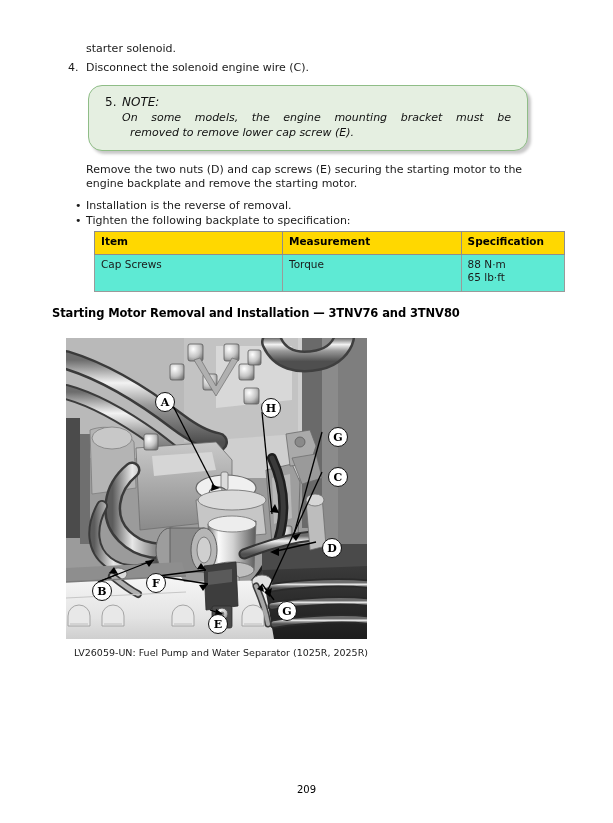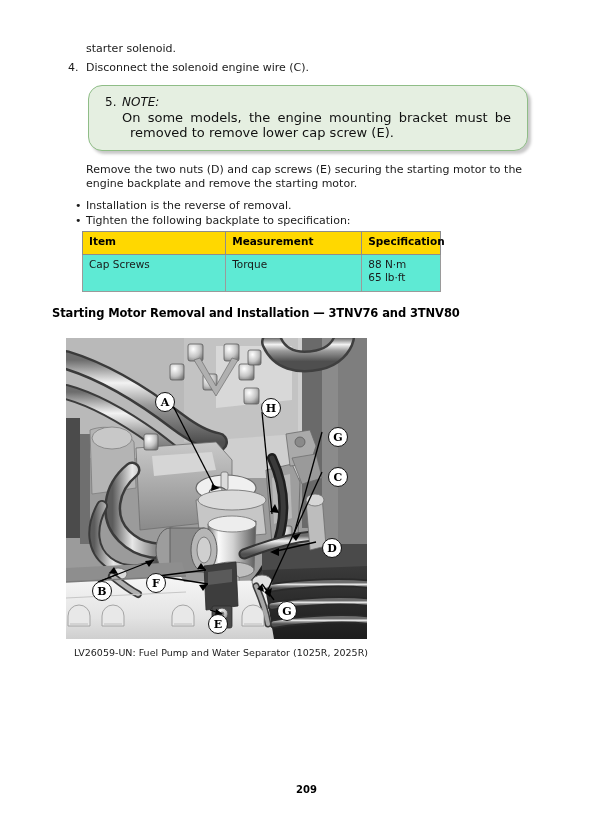--- a/index.html
+++ b/index.html
@@ -58,22 +58,23 @@
     font-style: italic;
     color: #111;
   }
   .note-head .num {
     display: inline-block;
     width: 17px;
     font-style: normal;
   }
   .note-body {
     margin-left: 17px;
-    font-size: 13px;
+    font-size: 11px;
     line-height: 15px;
+    font-style: italic;
     color: #111;
     text-align: justify;
   }
   .note-body .l1 { display: block; text-align: justify; text-align-last: justify; }
   .note-body .l2 { display: block; margin-left: 8px; }
 
   
   .para {
     position: absolute;
     left: 86px;
@@ -102,23 +103,23 @@
     content: "\2022";
     position: absolute;
     left: 1px;
     top: 0;
     font-size: 11px;
   }
 
   
   .spec-table {
     position: absolute;
-    left: 82px;
+    left: 94px;
     top: 231px;
-    width: 359px;
+    width: 471px;
     border-collapse: collapse;
     table-layout: fixed;
   }
   .spec-table th,
   .spec-table td {
     border: 1px solid #9a9a9a;
     padding: 3px 6px 3px 6px;
     font-size: 10.5px;
     line-height: 13px;
     text-align: left;
@@ -198,21 +199,21 @@
   }
 
   
   .page-number {
     position: absolute;
     left: 0;
     right: 0;
     top: 784px;
     text-align: center;
     font-size: 10px;
-    font-weight: bold;
+    font-weight: normal;
     color: #000;
   }
 </style>
 </head>
 <body>
 
 <div class="cont-line">starter solenoid.</div>
 
 <div class="step">
   <span class="num">4.</span><span>Disconnect the solenoid engine wire (C).</span>

